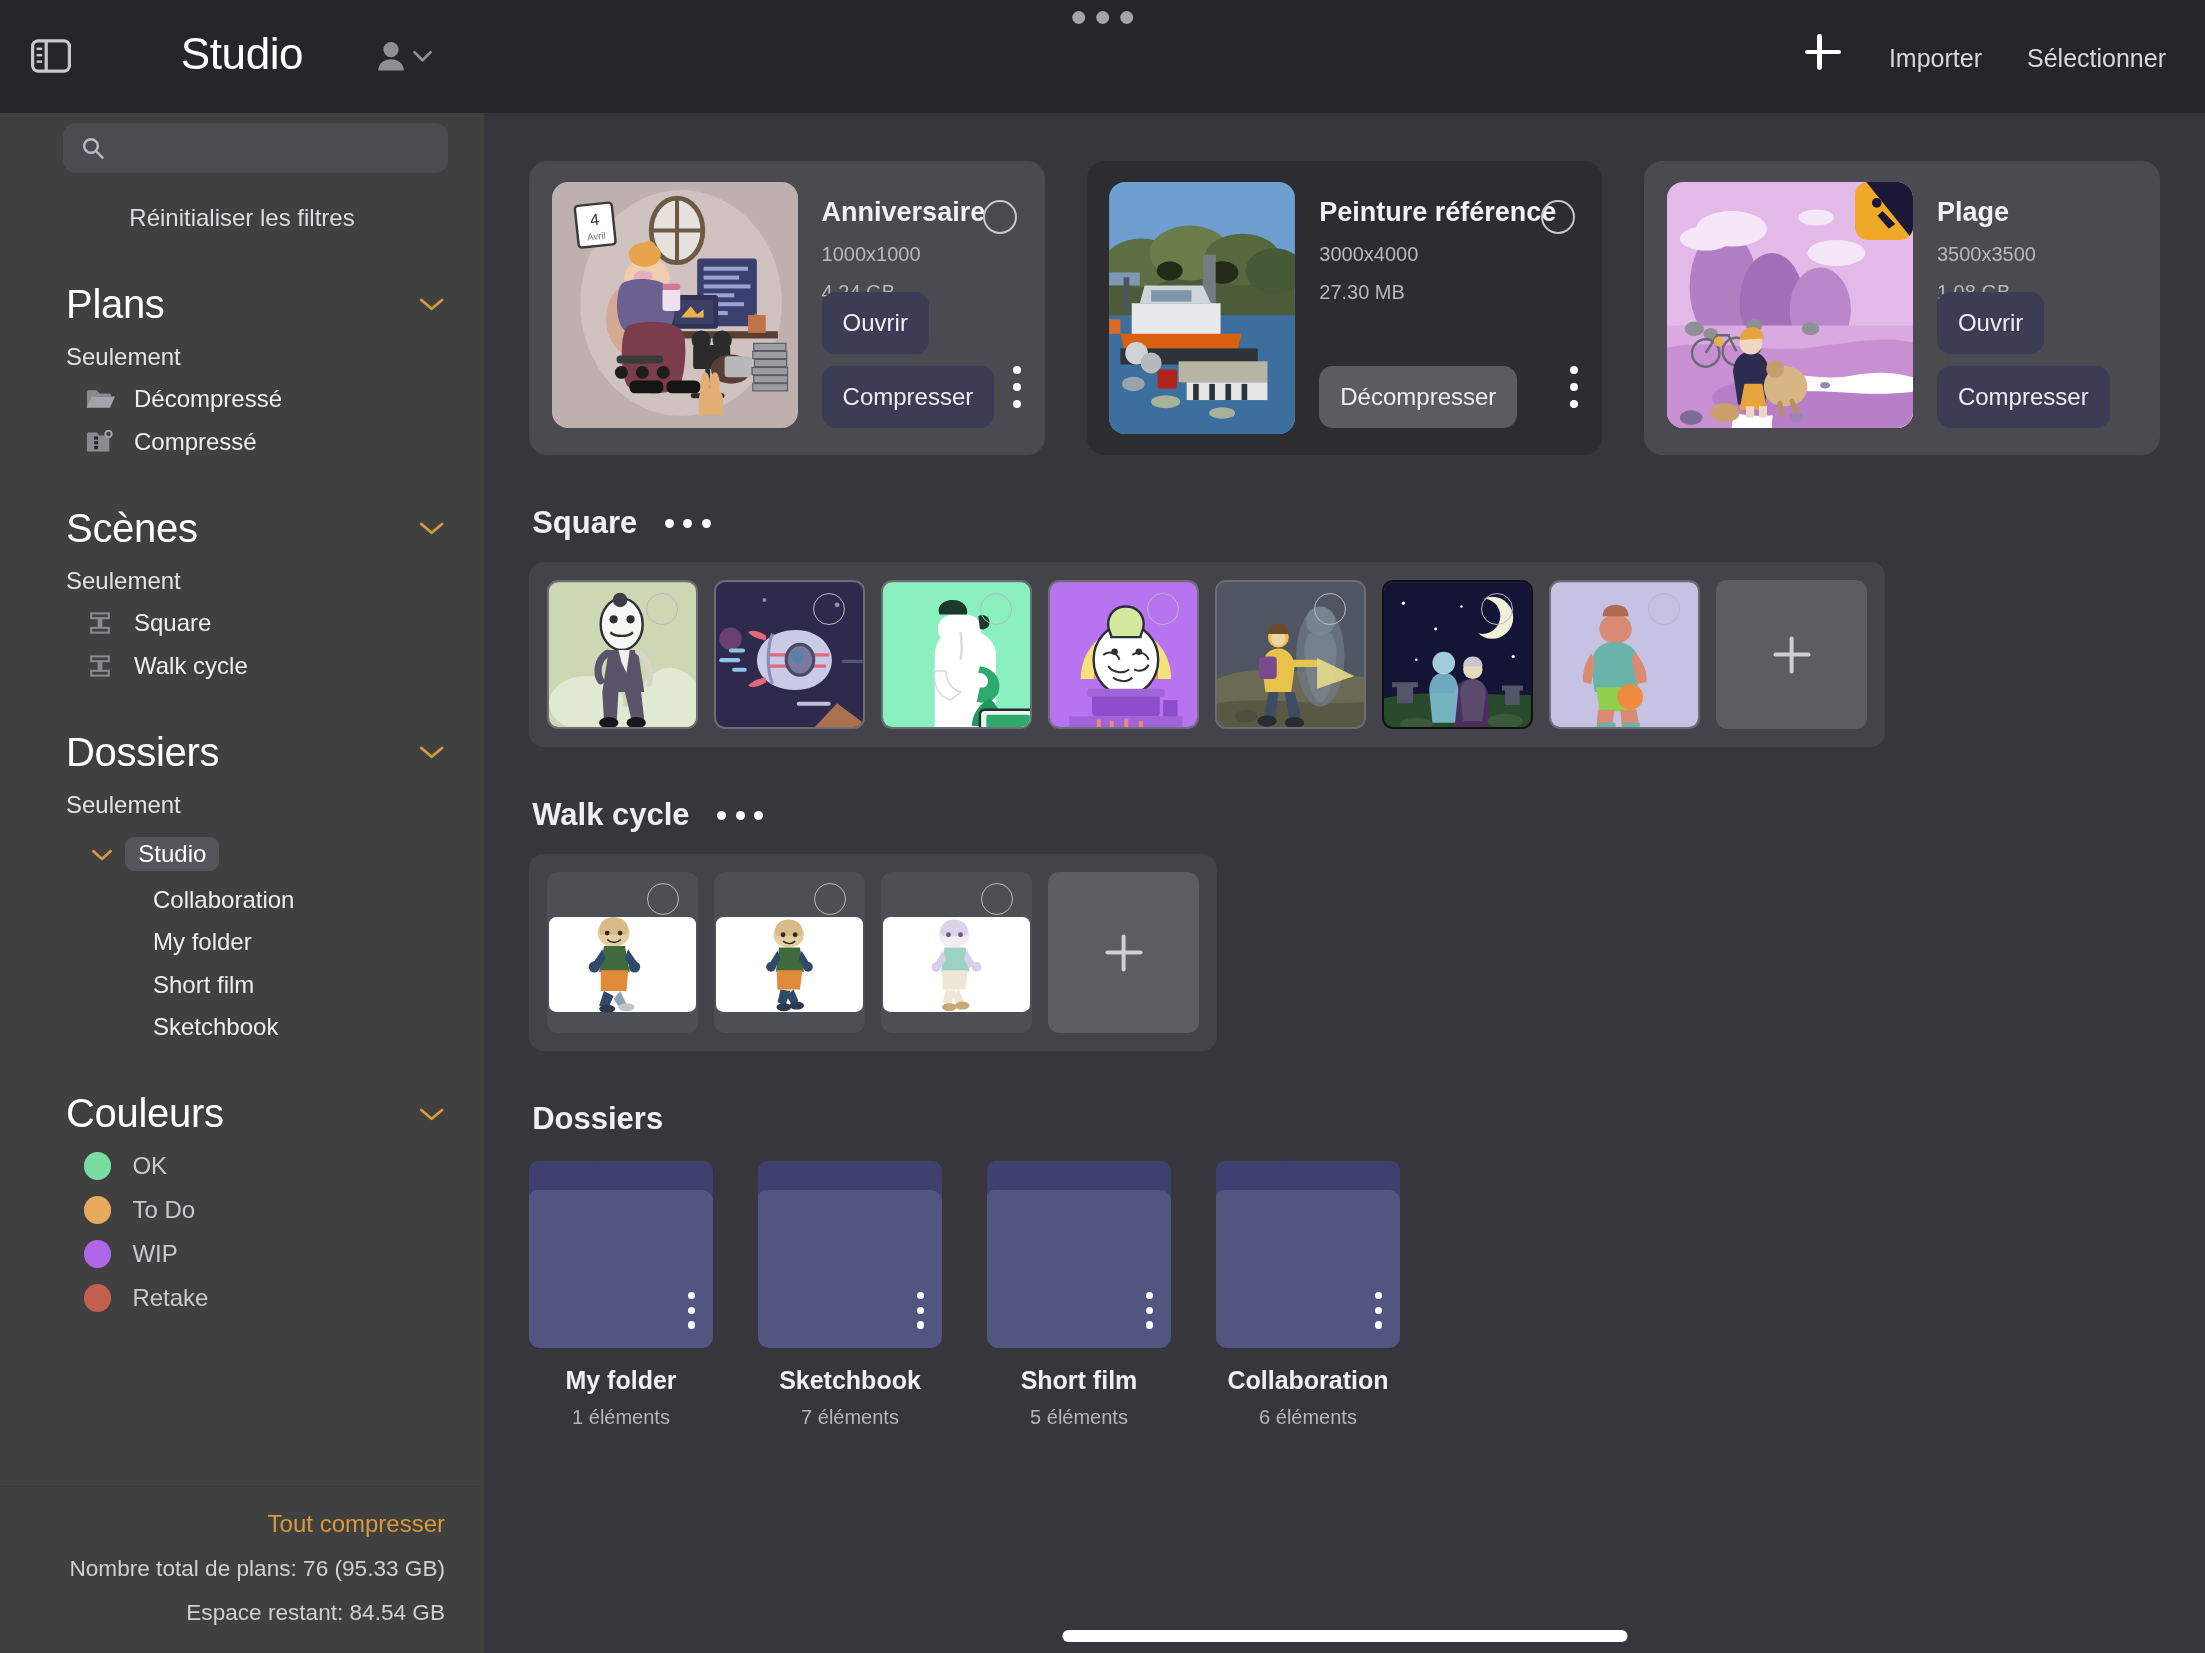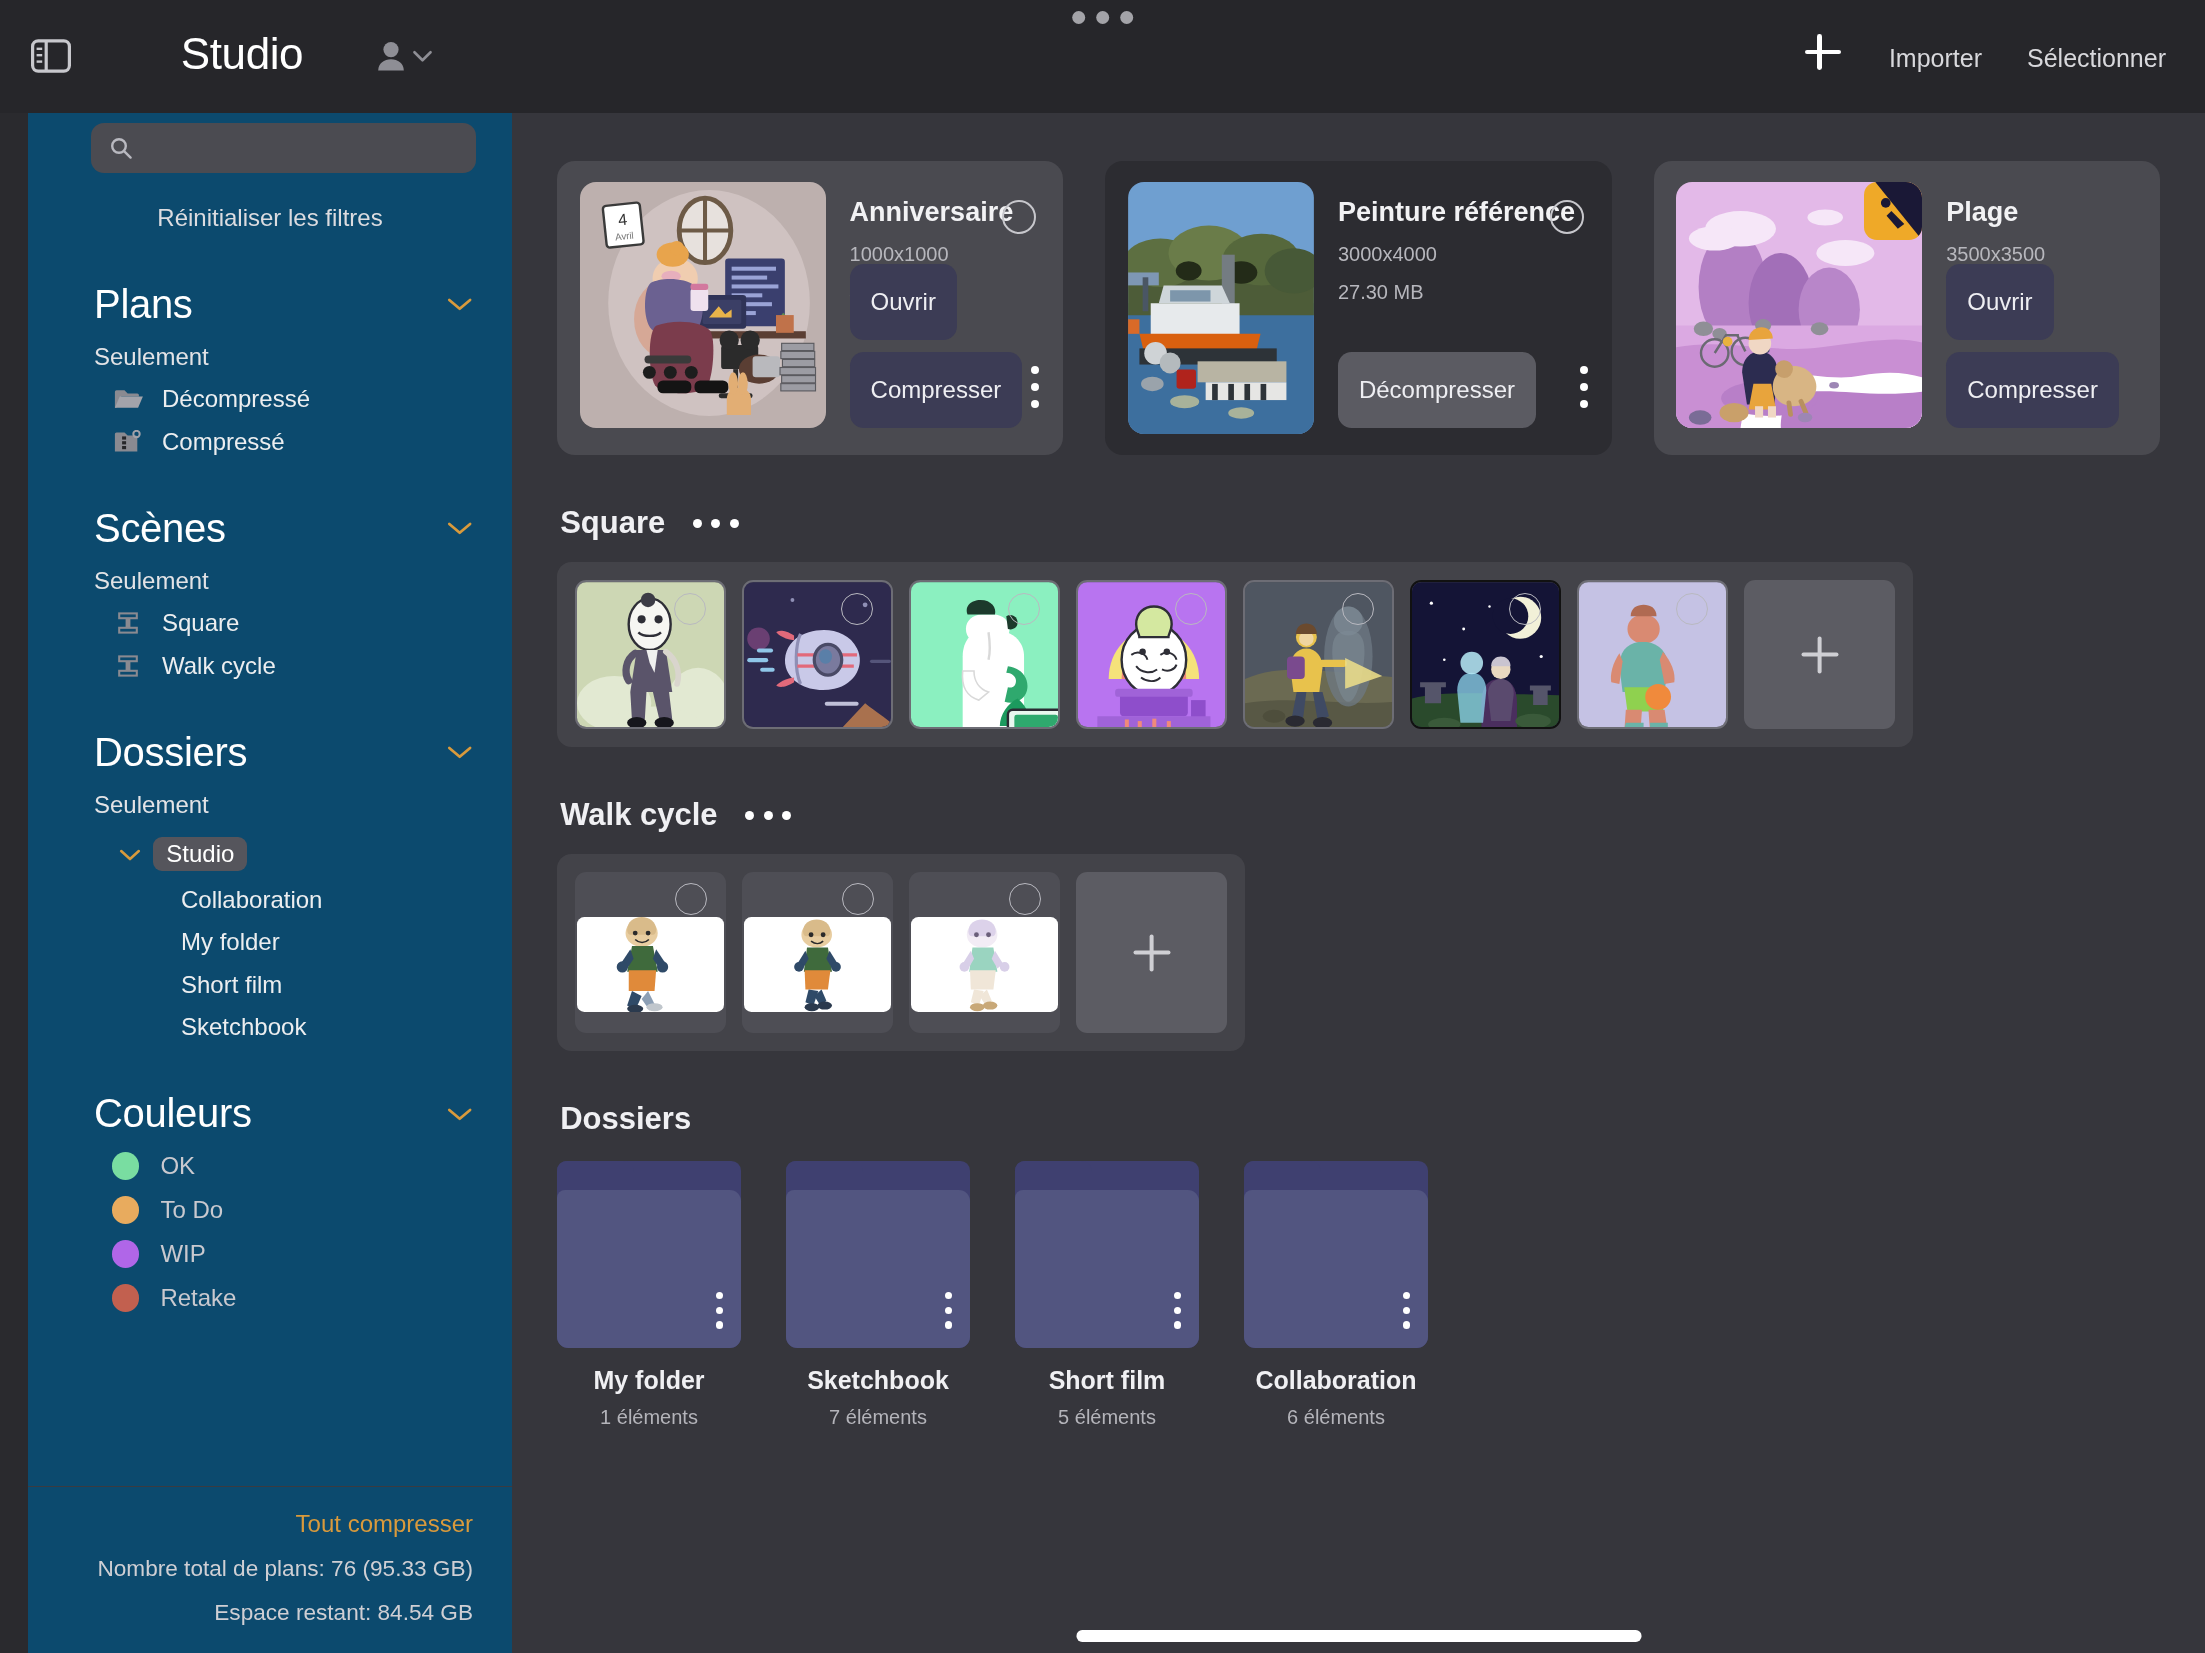--- a/index.html
+++ b/index.html
@@ -25,21 +25,21 @@
   .plus-btn { width:42px; height:42px; position:relative; }
   .plus-btn:before, .plus-btn:after { content:""; position:absolute; background:#fff; border-radius:2.4px; }
   .plus-btn:before { left:3.2px; top:18.6px; width:36px; height:4.8px; }
   .plus-btn:after  { top:3.2px; left:15.3px; height:36px; width:4.8px; }
   .topright .tlink { font-size:25px; color:#d8d8dc; }
 
   
   .body { display:flex; flex:1 1 auto; min-height:0; }
 
   
-  .sidebar { width:484px; flex:0 0 484px; background:#0c4a6e; display:flex; flex-direction:column; position:relative;margin-left:28px; }
+  .sidebar { width:484px; flex:0 0 484px; background:#404040; display:flex; flex-direction:column; position:relative; }
   .sb-scroll { flex:1 1 auto; overflow:hidden; padding:0 0 8px 0; }
   .searchwrap { margin:9.7px 36px 0 63px; height:50px; background:#4b4b51; border-radius:13px; display:flex; align-items:center; padding:0 18px; gap:13px; }
   .searchwrap input { background:transparent; border:0; outline:0; color:#e9e9ec; font-size:23.4px; font-family:"Liberation Sans", sans-serif; width:100%; }
   .searchwrap input::placeholder { color:#9b9ba1; }
   .reset { text-align:center; margin-top:31px; font-size:24px; color:#dcdce0; }
 
   .grp { margin-top:50px; padding:0 39px 0 66px; }
   .grp-head { display:flex; align-items:center; justify-content:space-between; }
   .grp-title { font-size:40px; font-weight:400; color:#fff; letter-spacing:-0.3px; }
   .chev { color:#d99a3c; font-size:24px; line-height:1; }
@@ -66,21 +66,21 @@
   
   .cards { display:flex; gap:42px; }
   .card { flex:1 1 0; background:#4a4a50; border-radius:18px; padding:21px 0 21px 22.6px; display:flex; position:relative; min-height:291px; }
   .card.dark { background:#2c2c31; }
   .card-thumb { width:246px; height:246px; border-radius:16px; overflow:hidden; flex:0 0 auto; position:relative; }
   .card.tall .card-thumb { width:186px; height:252px; }
   .card-info { padding:14.5px 0 0 24px; position:relative; flex:1 1 auto; }
   .card-name { font-size:27px; font-weight:700; color:#f2f2f4; }
   .card-meta { font-size:20px; color:#b7b7bd; margin-top:15.3px; }
   .card-actions { position:absolute; left:24px; bottom:6.5px; display:flex; flex-direction:column; gap:11.3px; align-items:flex-start; }
-  .btn { border-radius:13.7px; padding:24px 21px; font-size:24px; color:#eeeef2; background:#3c3c55; white-space:nowrap; }
+  .btn { border-radius:13.7px; padding:17px 21px; font-size:24px; color:#eeeef2; background:#3c3c55; white-space:nowrap; }
   .btn.grey { background:#5b5b62; }
   .radio { position:absolute; right:27.4px; top:18px; width:34px; height:34px; border-radius:50%; border:2.4px solid #c7c7cc; }
   .kebab { position:absolute; right:24px; bottom:26px; display:flex; flex-direction:column; gap:9px; }
   .kebab i { width:8px; height:8px; border-radius:50%; background:#fff; display:block; }
 
   
   .sec { margin-top:50px; }
   .sec-head { display:flex; align-items:center; gap:27.4px; padding-left:3.2px; }
   .sec-title { font-size:31px; font-weight:700; color:#f0f0f3; }
   .dots3 { display:flex; gap:9.7px; align-items:center; }

